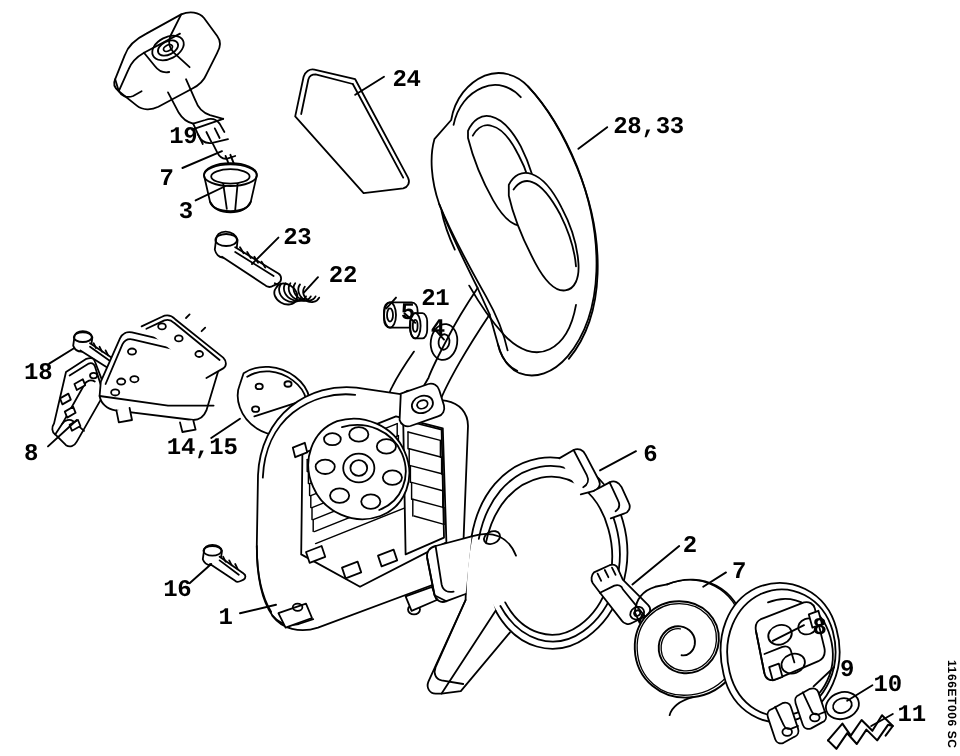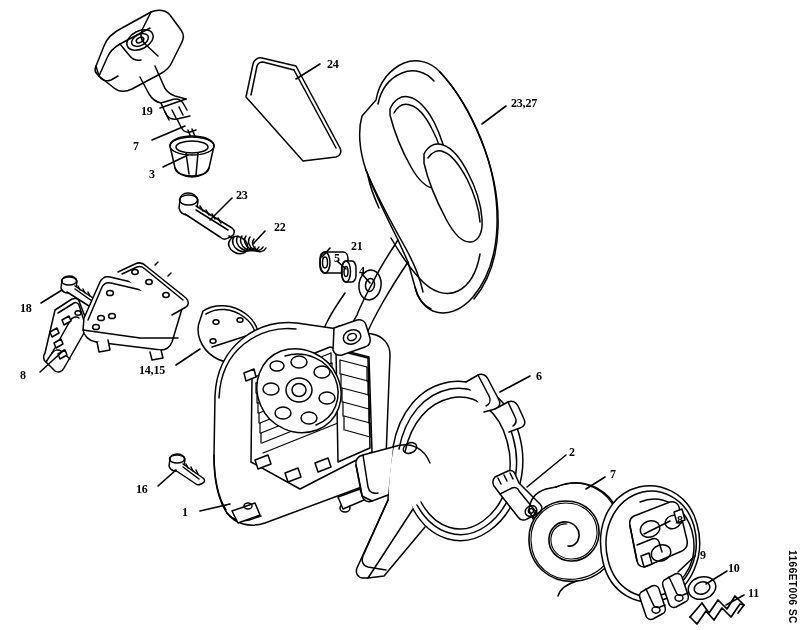--- a/index.html
+++ b/index.html
@@ -8,23 +8,23 @@
     position:relative;
     width:800px;height:630px;
     background:#ffffff;
     overflow:hidden;
     font-family:"Liberation Sans", sans-serif;
   }
   #artwork{position:absolute;left:0;top:0;width:800px;height:630px;}
   #labels{position:absolute;left:0;top:0;width:800px;height:630px;}
   .callout{
     position:absolute;
-    font-family:Liberation Serif, serif;
+    font-family:Liberation Mono, monospace;
     font-weight:bold;
-    font-size:12px;
+    font-size:20px;
     color:#000000;
     white-space:nowrap;
     line-height:1;
     letter-spacing:-0.2px;
   }
   #watermark{
     position:absolute;
     left:0;top:246px;
     width:800px;
     text-align:center;
@@ -462,21 +462,21 @@
       <div class="callout" style="left: 677px; top: 514px;">8</div>
       <div class="callout" style="left: 700px; top: 549px;">9</div>
       <div class="callout" style="left: 728px; top: 562px;">10</div>
       <div class="callout" style="left: 748px; top: 587px;">11</div>
       <div class="callout" style="left: 141px; top: 105px;">19</div>
       <div class="callout" style="left: 133px; top: 140px;">7</div>
       <div class="callout" style="left: 139px; top: 364px;">14,15</div>
       <div class="callout" style="left: 136px; top: 483px; text-align: right;">16</div>
       <div class="callout" style="left: 20px; top: 369px;">8</div>
       <div class="callout" style="left: 20px; top: 302px;">18</div>
-      <div class="callout" style="left: 511px; top: 97px;">23,27</div>
+      <div class="callout" style="left: 511px; top: 97px;">28,33</div>
       <div class="callout" style="left: 328px; top: 240px; margin-left: 23px;">21</div>
       <div class="callout" style="left: 264px; top: 221px; margin-left: 10px;">22</div>
       <div class="callout" style="left: 236px; top: 189px;">23</div>
       <div class="callout" style="left: 327px; top: 58px;">24</div>
     </div>
 
   <div id="diagram-code">1166ET006 SC</div>
 
 </div>
 

